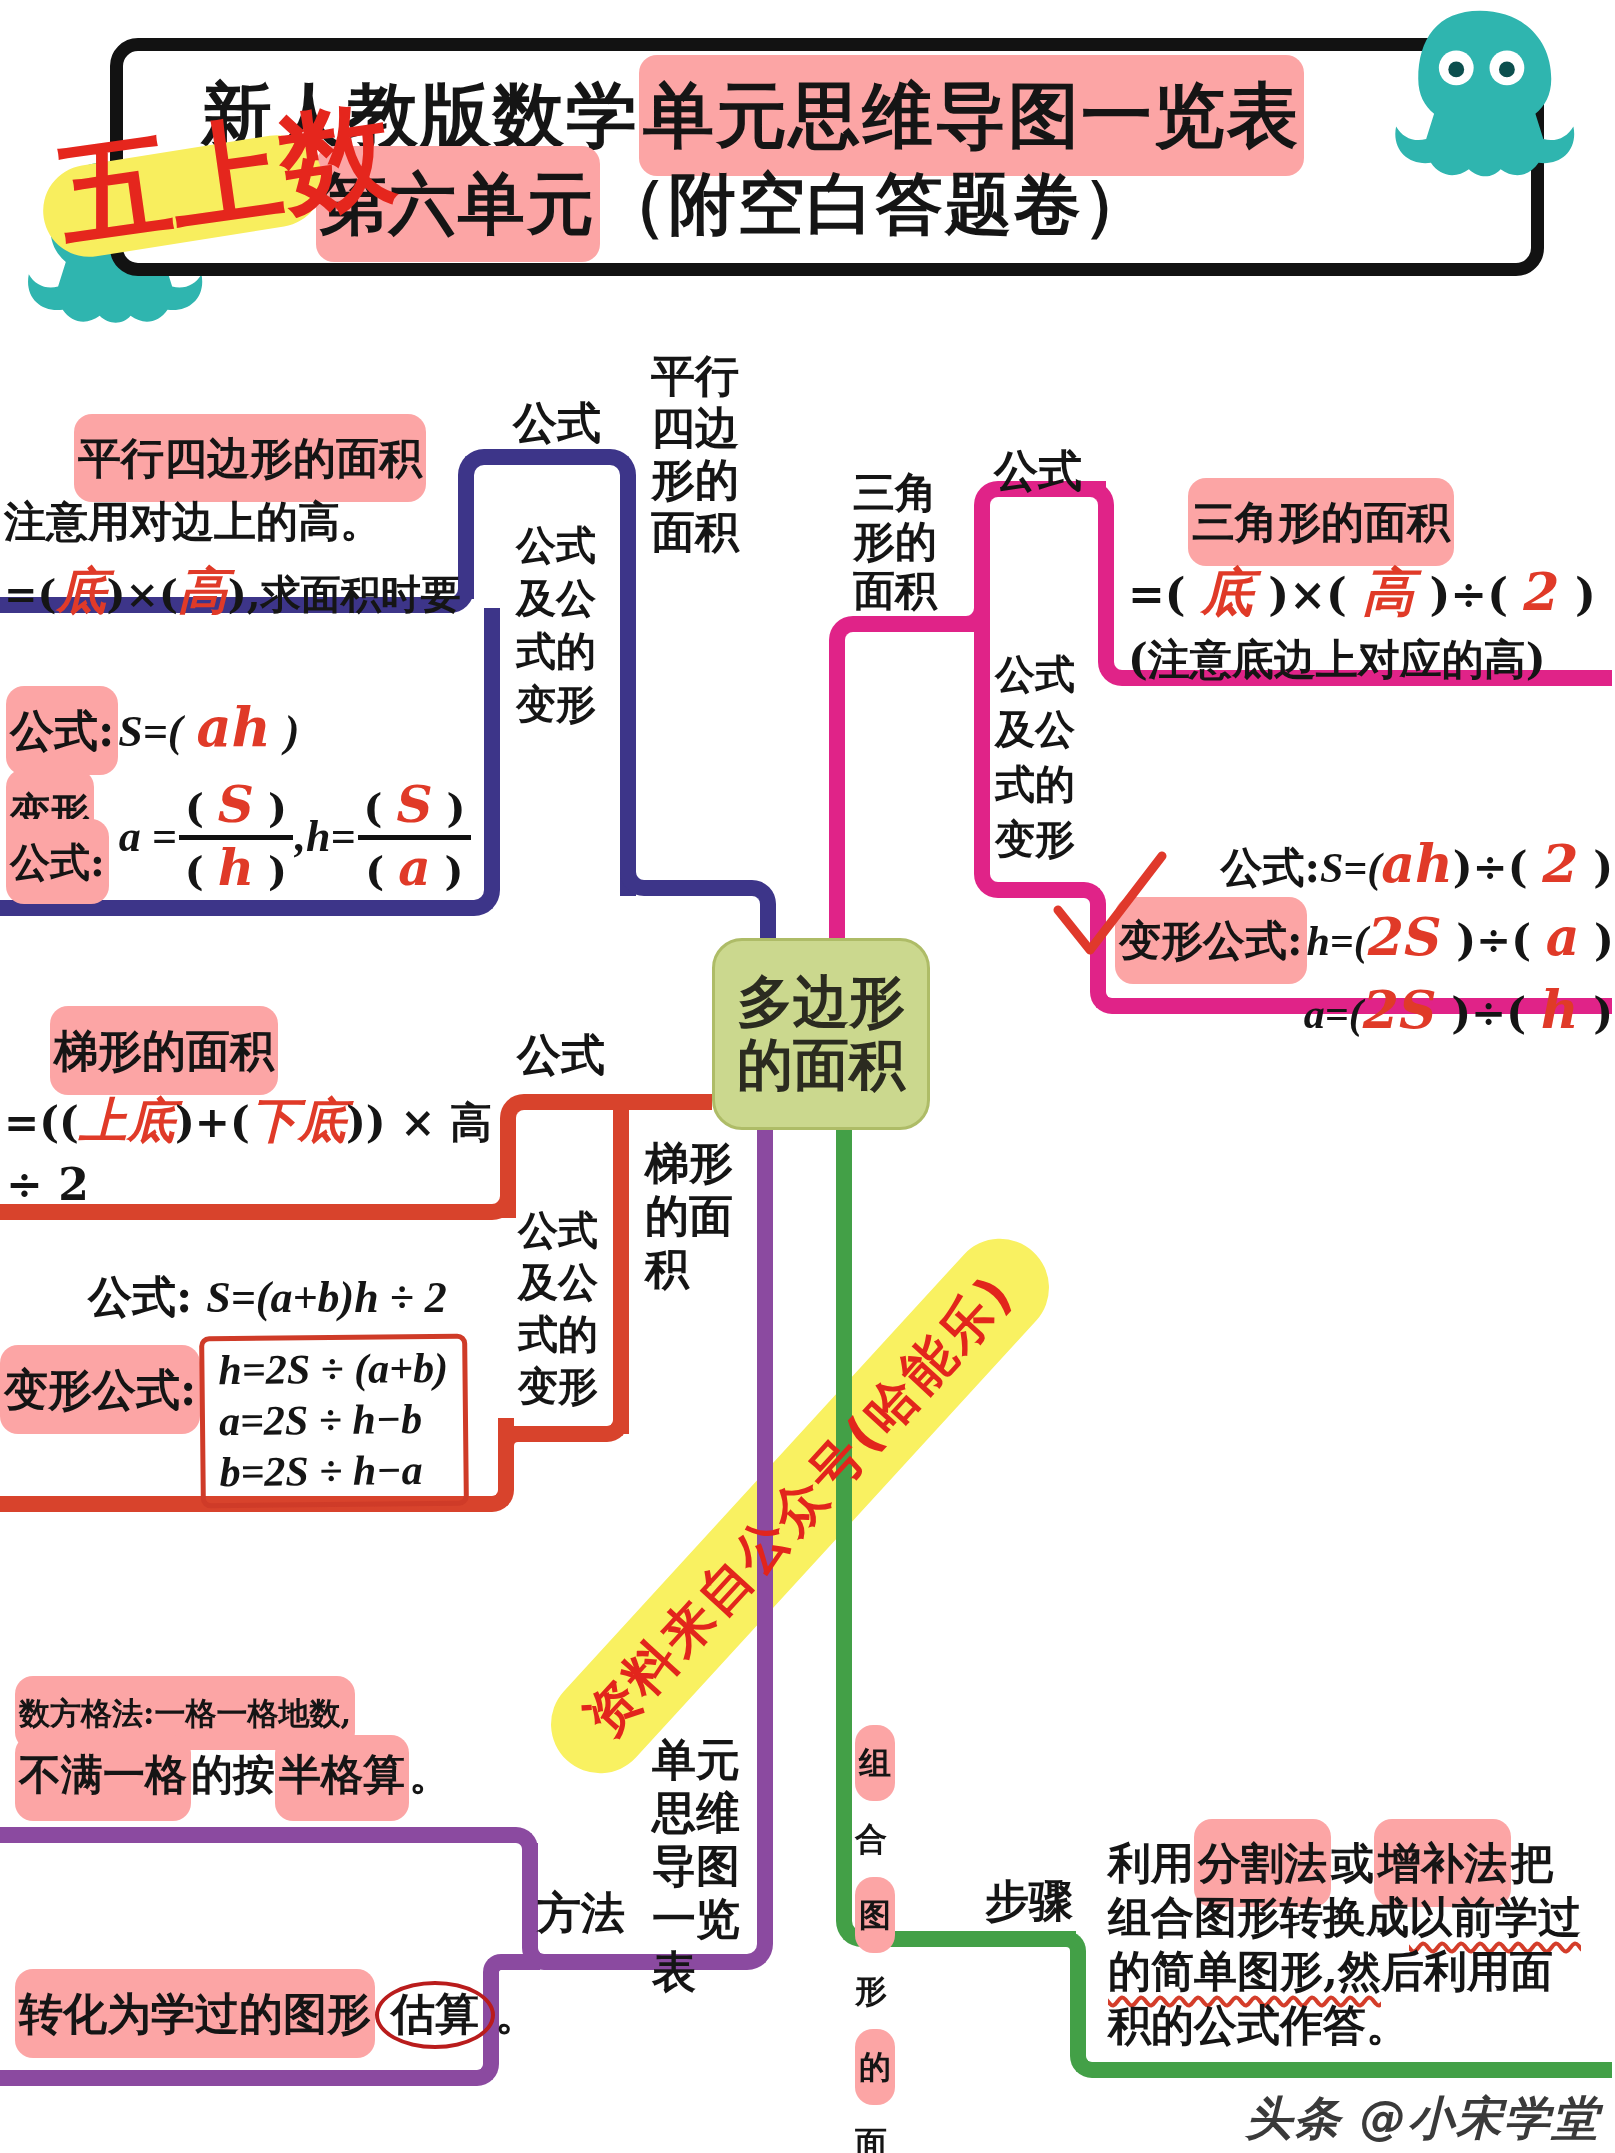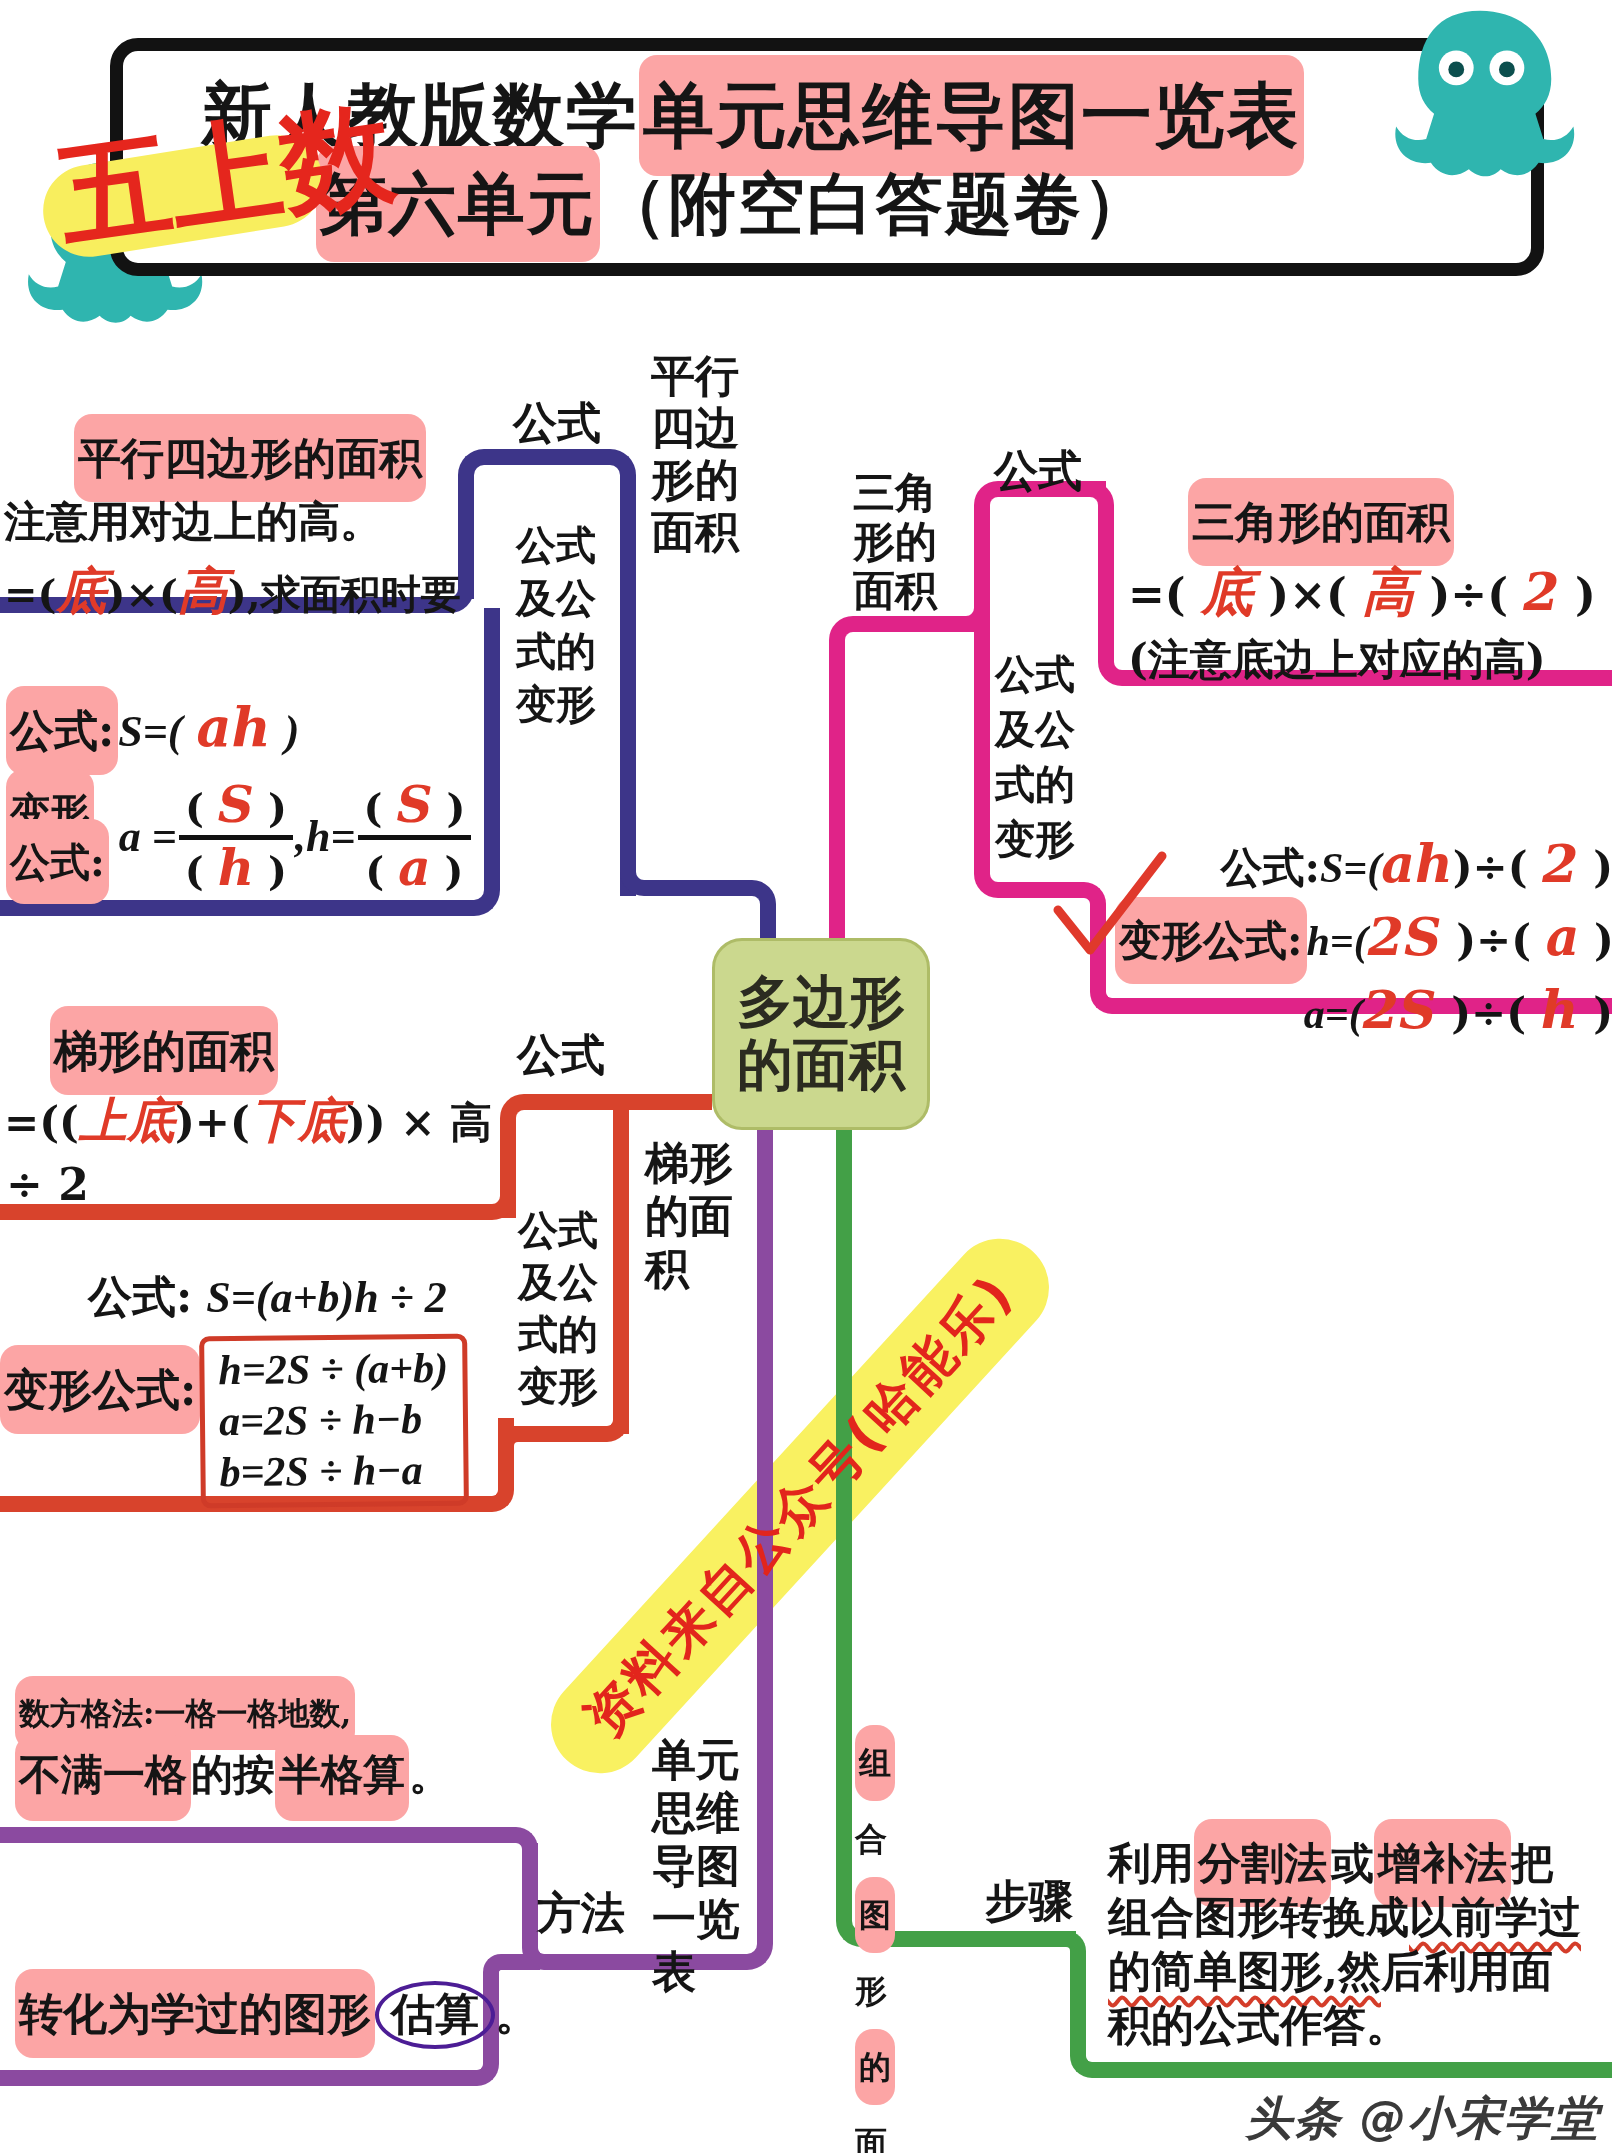--- a/index.html
+++ b/index.html
@@ -23,21 +23,21 @@
          font-weight:600;z-index:16;}
   .blabel{position:absolute;font-family:"DejaVu Serif","Liberation Serif",serif;font-weight:600;z-index:16;white-space:nowrap;}
   .box{position:absolute;z-index:16;font-family:"DejaVu Serif","Liberation Serif",serif;}
   .math{font-family:"Liberation Serif","DejaVu Serif",serif;font-style:italic;font-weight:700;}
   .hw{color:#e03a28;font-weight:600;font-style:italic;}
   .b{font-weight:700;}
   .frac{display:inline-flex;flex-direction:column;align-items:center;vertical-align:middle;line-height:1.05;margin:0 2px;}
   .frac .num{border-bottom:5px solid #111;padding:0 6px 3px;}
   .frac .den{padding:2px 6px 0;}
   .redbox{display:inline-block;border:5px solid #cf3b28;border-radius:10px;padding:4px 14px;transform:rotate(-0.6deg);}
-  .circled{border:4px solid #4c1d95;border-radius:50%;padding:3px 12px 6px;}
+  .circled{border:4px solid #b91c1c;border-radius:50%;padding:3px 12px 6px;}
   .wavy{text-decoration-line:underline;text-decoration-style:wavy;text-decoration-color:#d43d2a;
         text-decoration-thickness:4px;text-underline-offset:10px;}
   .wm-band{position:absolute;left:455px;top:1457px;width:690px;height:98px;background:#f9f161;border-radius:49px;
            transform:rotate(-47.5deg);z-index:8;}
   .wm-text{position:absolute;left:455px;top:1457px;width:690px;height:98px;transform:rotate(-47.5deg);z-index:40;
            display:flex;align-items:center;justify-content:center;font-size:52px;font-weight:800;color:#e2251c;
            letter-spacing:3px;white-space:nowrap;}
   .byline{position:absolute;left:1150px;top:2088px;width:450px;text-align:right;font-size:46px;font-weight:700;
           color:#3a3a3a;z-index:20;letter-spacing:2px;white-space:nowrap;
           text-shadow:-2px -2px 0 #fff,2px -2px 0 #fff,-2px 2px 0 #fff,2px 2px 0 #fff;font-style:italic;}

